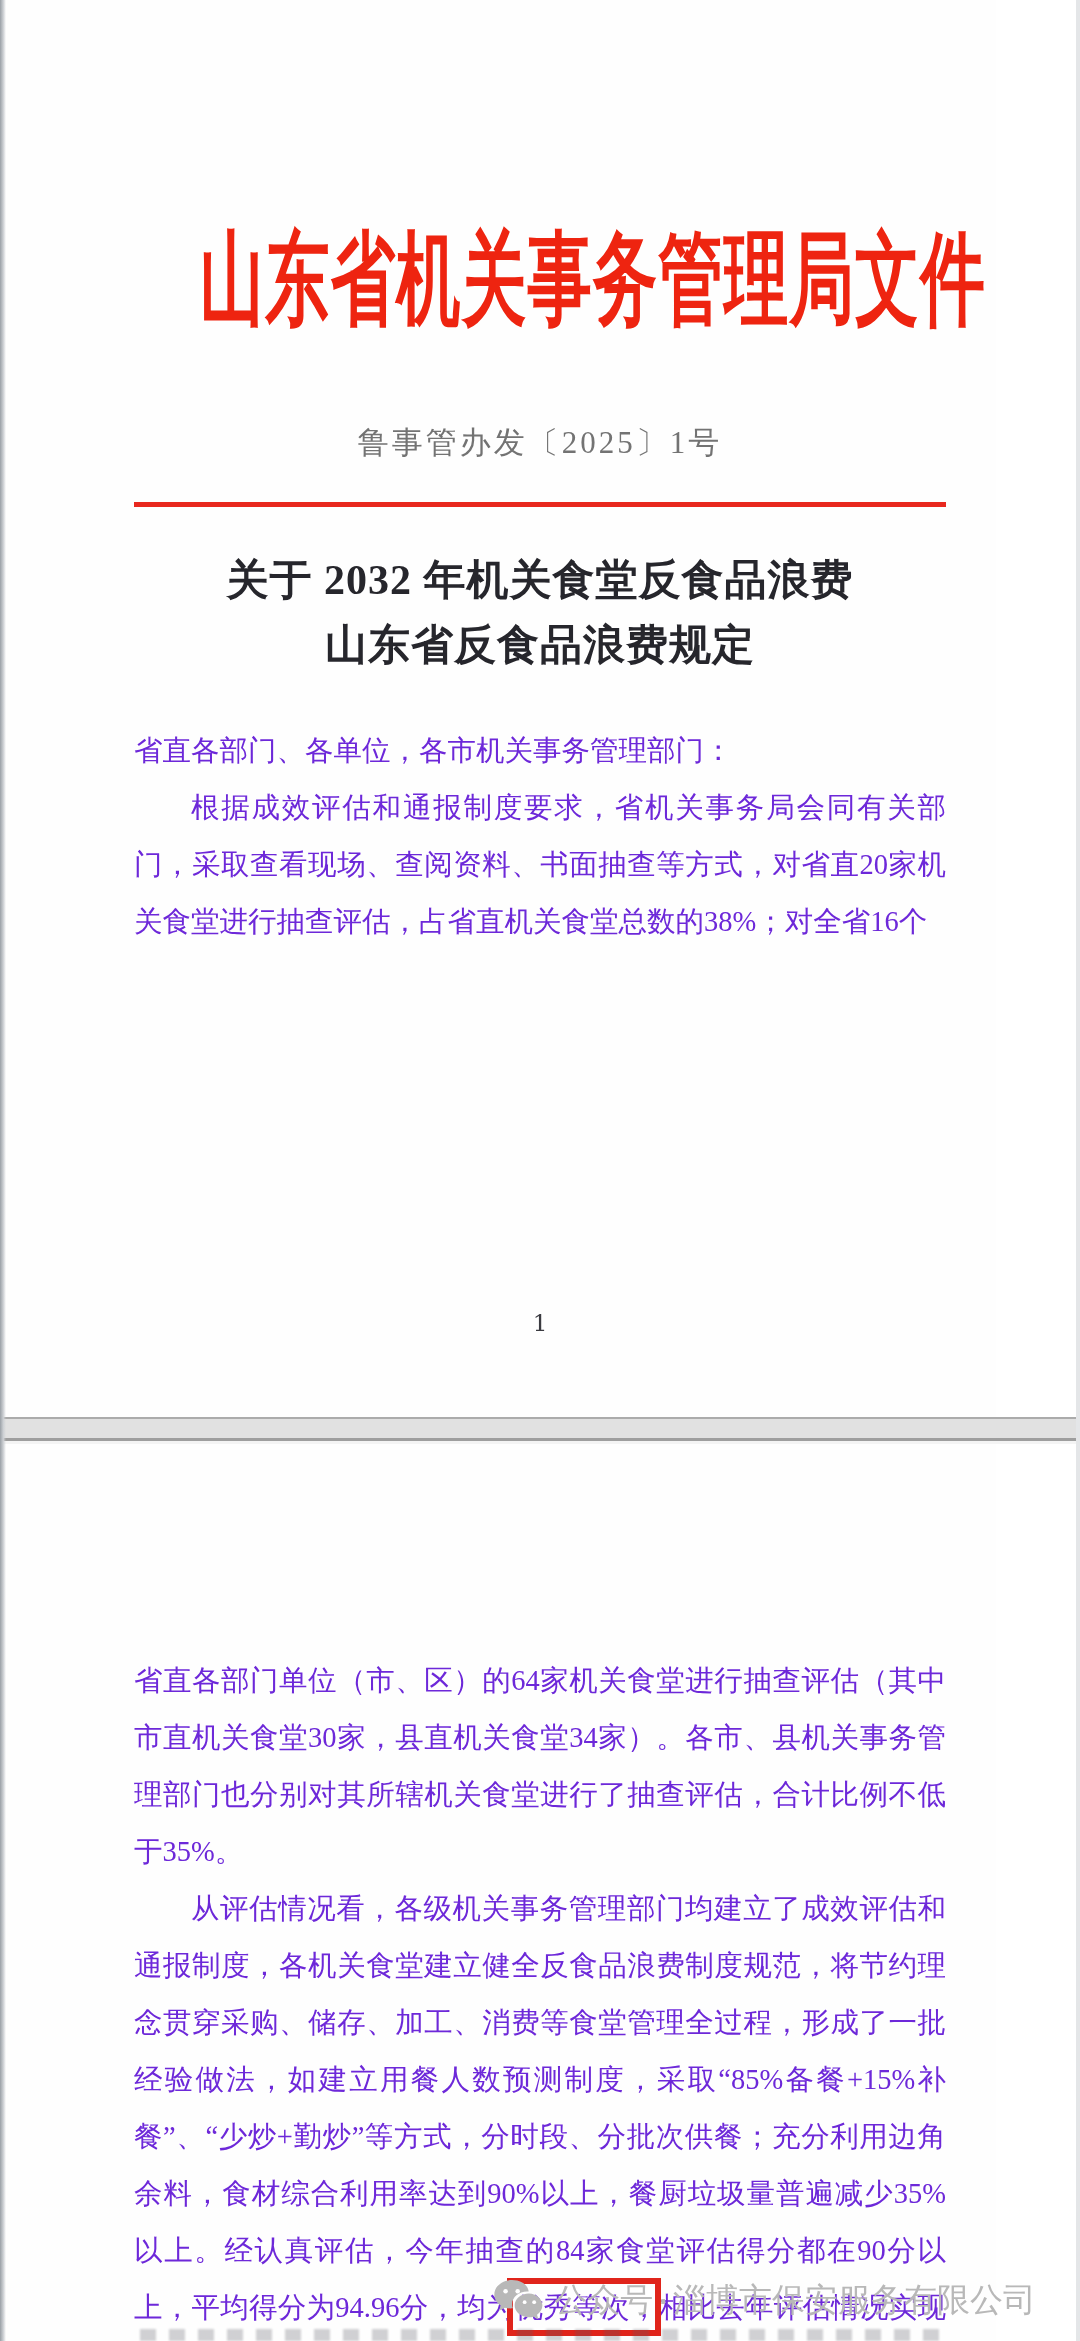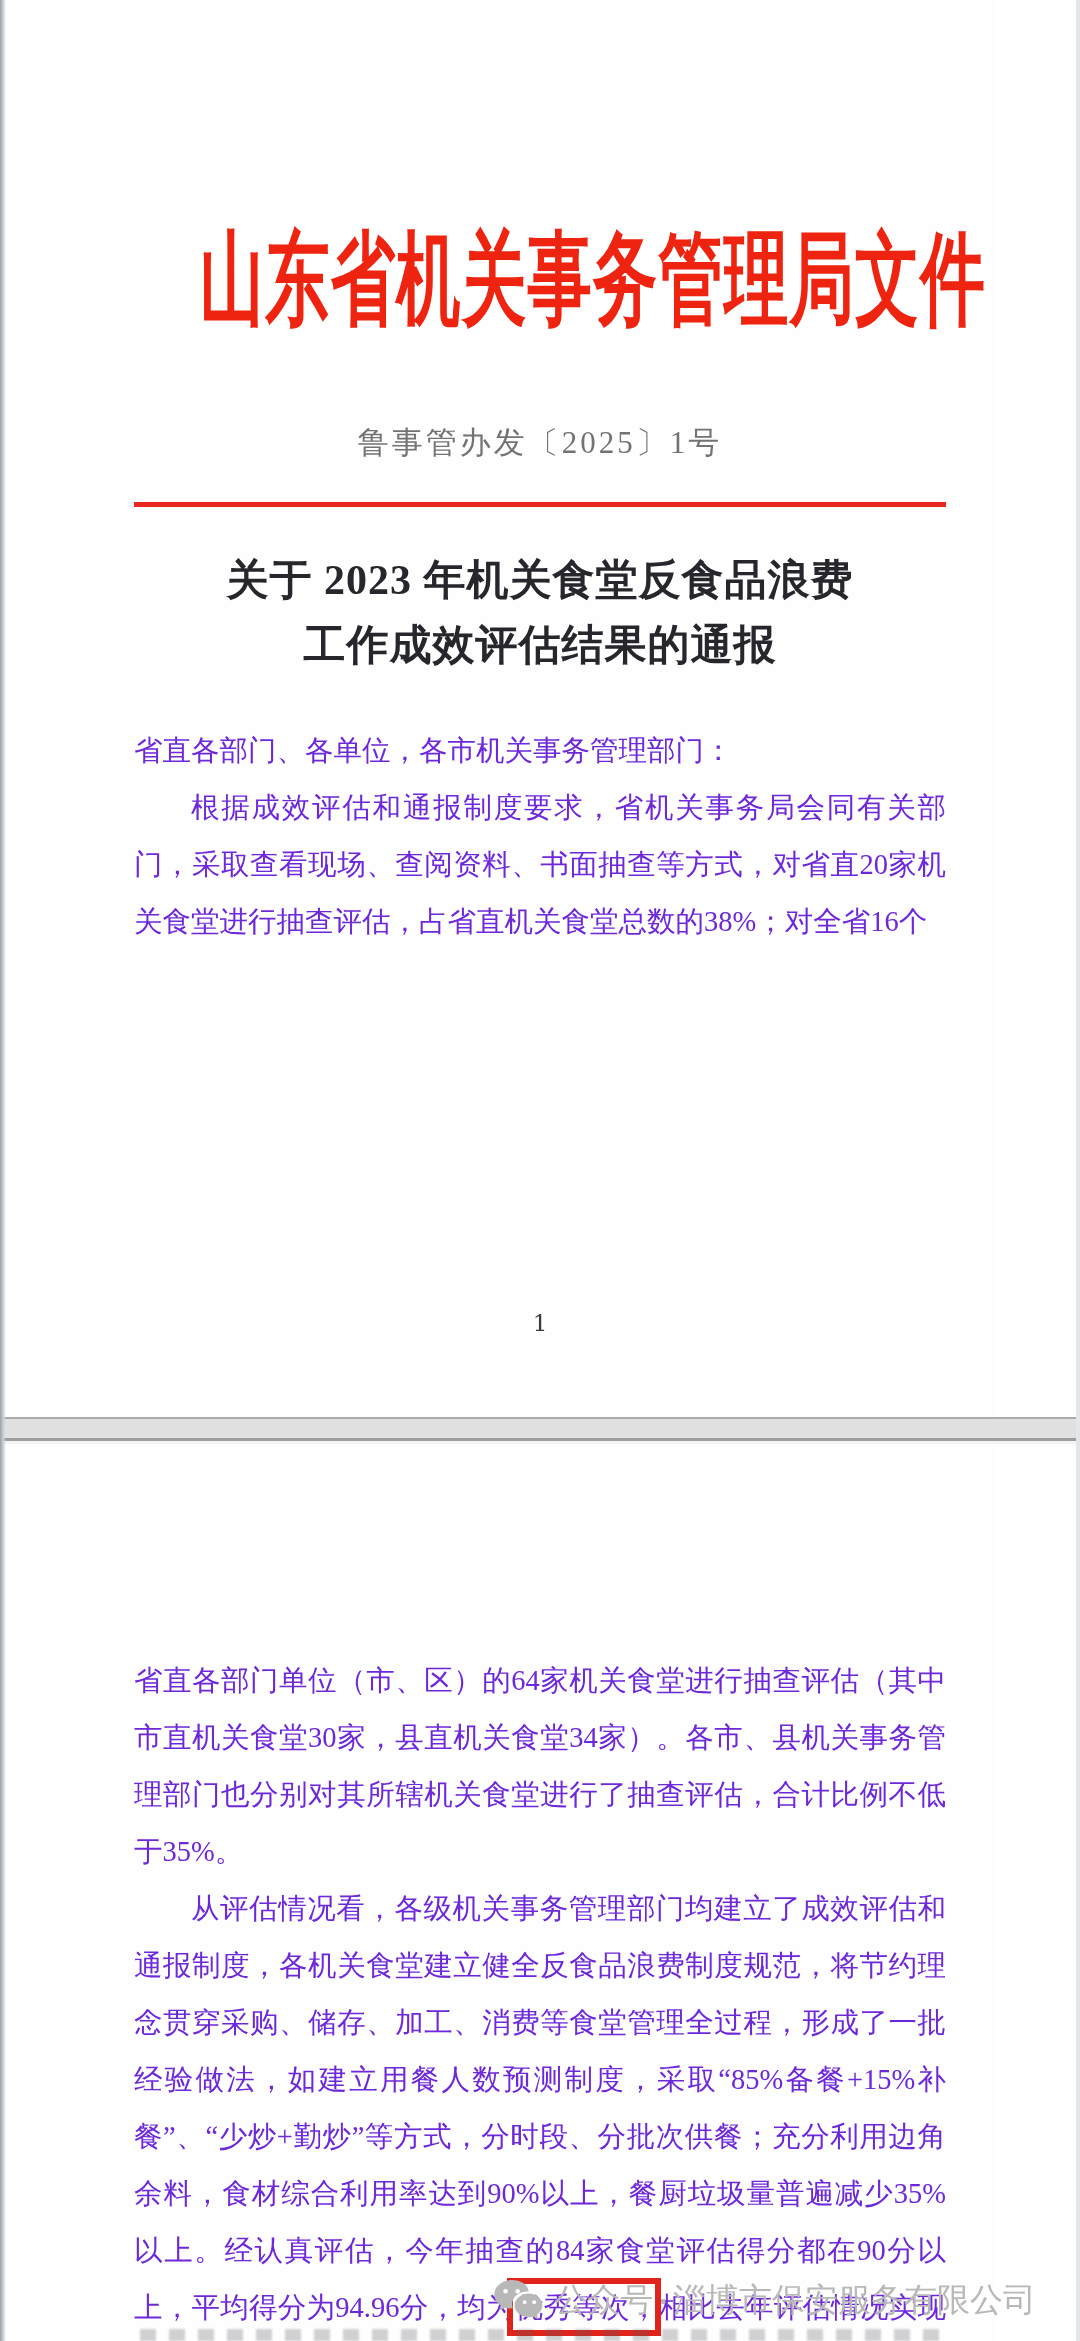--- a/index.html
+++ b/index.html
@@ -82,21 +82,21 @@
 </head>
 <body>
 
 <div class="edge-left"></div>
 <div class="edge-right"></div>
 
 <div class="page page1">
   <h1 class="red-header">山东省机关事务管理局文件</h1>
   <div class="doc-number">鲁事管办发〔2025〕1号</div>
   <div class="red-rule"></div>
-  <h2 class="doc-title"><span>关于 2023 年机关食堂反食品浪费</span><br><span>工作成效评估结果的通报</span></h2>
+  <h2 class="doc-title"><span>关于 2032 年机关食堂反食品浪费</span><br><span>山东省反食品浪费规定</span></h2>
   <div class="body-block">
     <p>省直各部门、各单位，各市机关事务管理部门：</p>
     <p class="indent">根据成效评估和通报制度要求，省机关事务局会同有关部门，采取查看现场、查阅资料、书面抽查等方式，对省直20家机关食堂进行抽查评估，占省直机关食堂总数的38%；对全省16个</p>
   </div>
   <div class="page-number">1</div>
 </div>
 
 <div class="page-divider"></div>
 
 <div class="page page2">

